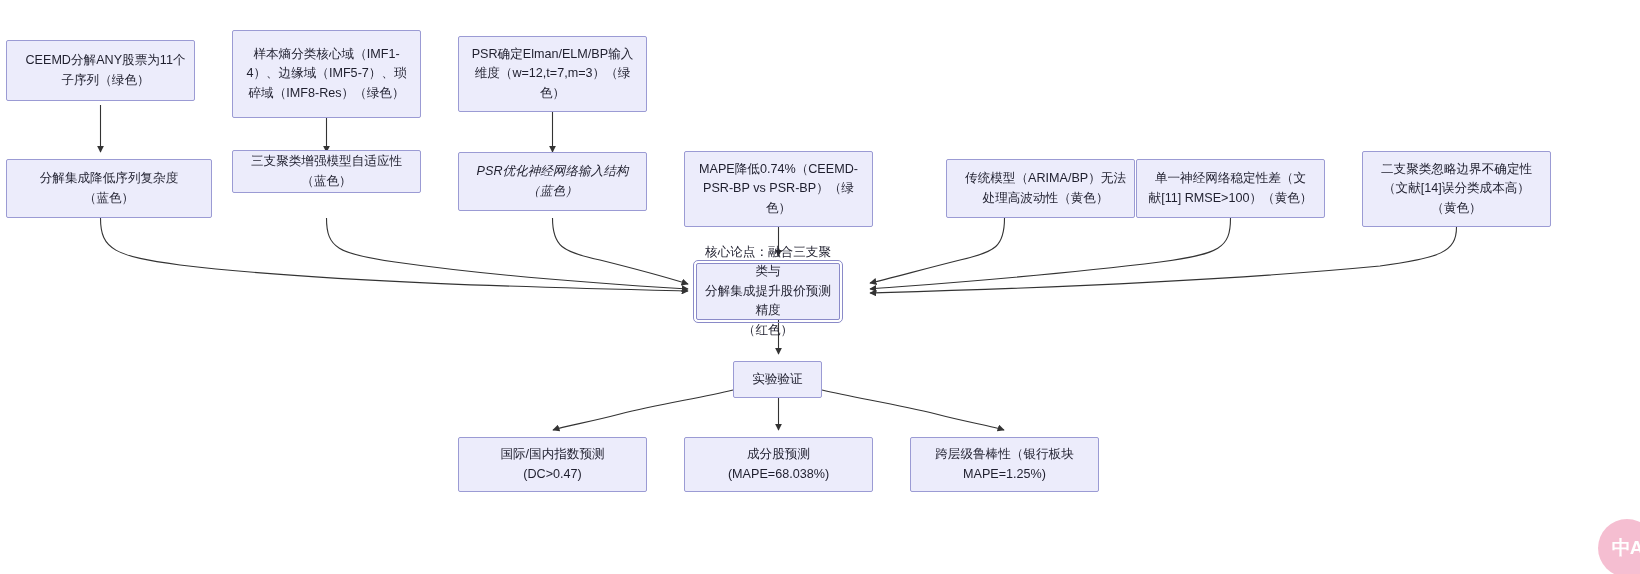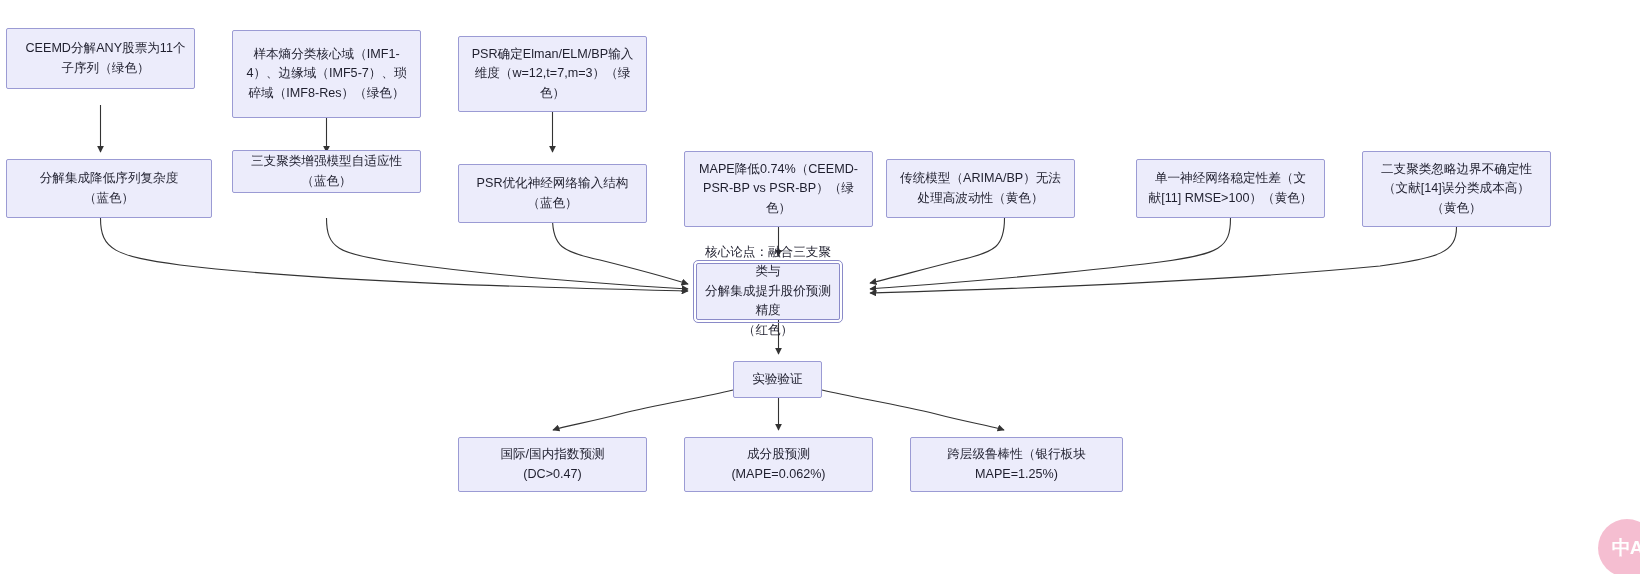--- a/index.html
+++ b/index.html
@@ -94,21 +94,21 @@
         <path d="M 1230.5 218 C 1230.5 248 1220 254 1160 262 C 1040 277 920 285 870 289" marker-end="url(#arrow)"></path>
         <path d="M 1456.5 227 C 1456.5 252 1440 258 1380 266 C 1180 285 940 291 870 293" marker-end="url(#arrow)"></path>
         <path d="M 778.5 320 L 778.5 354" marker-end="url(#arrow)"></path>
         <path d="M 733 390 C 700 398 660 404 620 414 C 590 422 565 426 553 430" marker-end="url(#arrow)"></path>
         <path d="M 778.5 398 L 778.5 430" marker-end="url(#arrow)"></path>
         <path d="M 822 390 C 856 398 896 404 936 414 C 966 422 992 426 1004 430" marker-end="url(#arrow)"></path>
       </g>
   </svg>
 
   <div id="node-layer">
-      <div class="node" style="left: 6px; top: 28px; width: 189px; height: 61px; padding-left: 18px;">
+      <div class="node" style="left: 6px; top: 40px; width: 189px; height: 61px; padding-left: 18px;">
         <span class="label">CEEMD分解ANY股票为11个
 子序列（绿色）</span>
       </div>
       <div class="node" style="left: 232px; top: 30px; width: 189px; height: 88px;">
         <span class="label">样本熵分类核心域（IMF1-
 4）、边缘域（IMF5-7）、琐
 碎域（IMF8-Res）（绿色）</span>
       </div>
       <div class="node" style="left: 458px; top: 36px; width: 189px; height: 76px;">
         <span class="label">PSR确定Elman/ELM/BP输入
@@ -116,30 +116,30 @@
 色）</span>
       </div>
       <div class="node" style="left: 6px; top: 159px; width: 206px; height: 59px;">
         <span class="label">分解集成降低序列复杂度
 （蓝色）</span>
       </div>
       <div class="node" style="left: 232px; top: 150px; width: 189px; height: 43px;">
         <span class="label">三支聚类增强模型自适应性
 （蓝色）</span>
       </div>
-      <div class="node" style="left: 458px; top: 164px; width: 189px; height: 59px;">
+      <div class="node" style="left: 458px; top: 152px; width: 189px; height: 59px; font-style: italic;">
         <span class="label">PSR优化神经网络输入结构
 （蓝色）</span>
       </div>
       <div class="node" style="left: 684px; top: 151px; width: 189px; height: 76px;">
         <span class="label">MAPE降低0.74%（CEEMD-
 PSR-BP vs PSR-BP）（绿
 色）</span>
       </div>
-      <div class="node" style="left: 886px; top: 159px; width: 189px; height: 59px;">
+      <div class="node" style="left: 946px; top: 159px; width: 189px; height: 59px; justify-content: flex-end;">
         <span class="label">传统模型（ARIMA/BP）无法
 处理高波动性（黄色）</span>
       </div>
       <div class="node" style="left: 1136px; top: 159px; width: 189px; height: 59px;">
         <span class="label">单一神经网络稳定性差（文
 献[11] RMSE&gt;100）（黄色）</span>
       </div>
       <div class="node" style="left: 1362px; top: 151px; width: 189px; height: 76px;">
         <span class="label">二支聚类忽略边界不确定性
 （文献[14]误分类成本高）
@@ -152,23 +152,23 @@
       </div>
       <div class="node" style="left: 733px; top: 361px; width: 89px; height: 37px;">
         <span class="label">实验验证</span>
       </div>
       <div class="node" style="left: 458px; top: 437px; width: 189px; height: 55px;">
         <span class="label">国际/国内指数预测
 (DC&gt;0.47)</span>
       </div>
       <div class="node" style="left: 684px; top: 437px; width: 189px; height: 55px;">
         <span class="label">成分股预测
-(MAPE=0.062%)</span>
+(MAPE=68.038%)</span>
       </div>
-      <div class="node" style="left: 910px; top: 437px; width: 213px; height: 55px;">
+      <div class="node" style="left: 910px; top: 437px; width: 189px; height: 55px;">
         <span class="label">跨层级鲁棒性（银行板块
 MAPE=1.25%)</span>
       </div>
     </div>
 
   <div class="watermark" style="left: 1598px; top: 519px;">
     <span>中A</span>
   </div>
 
 </div>

